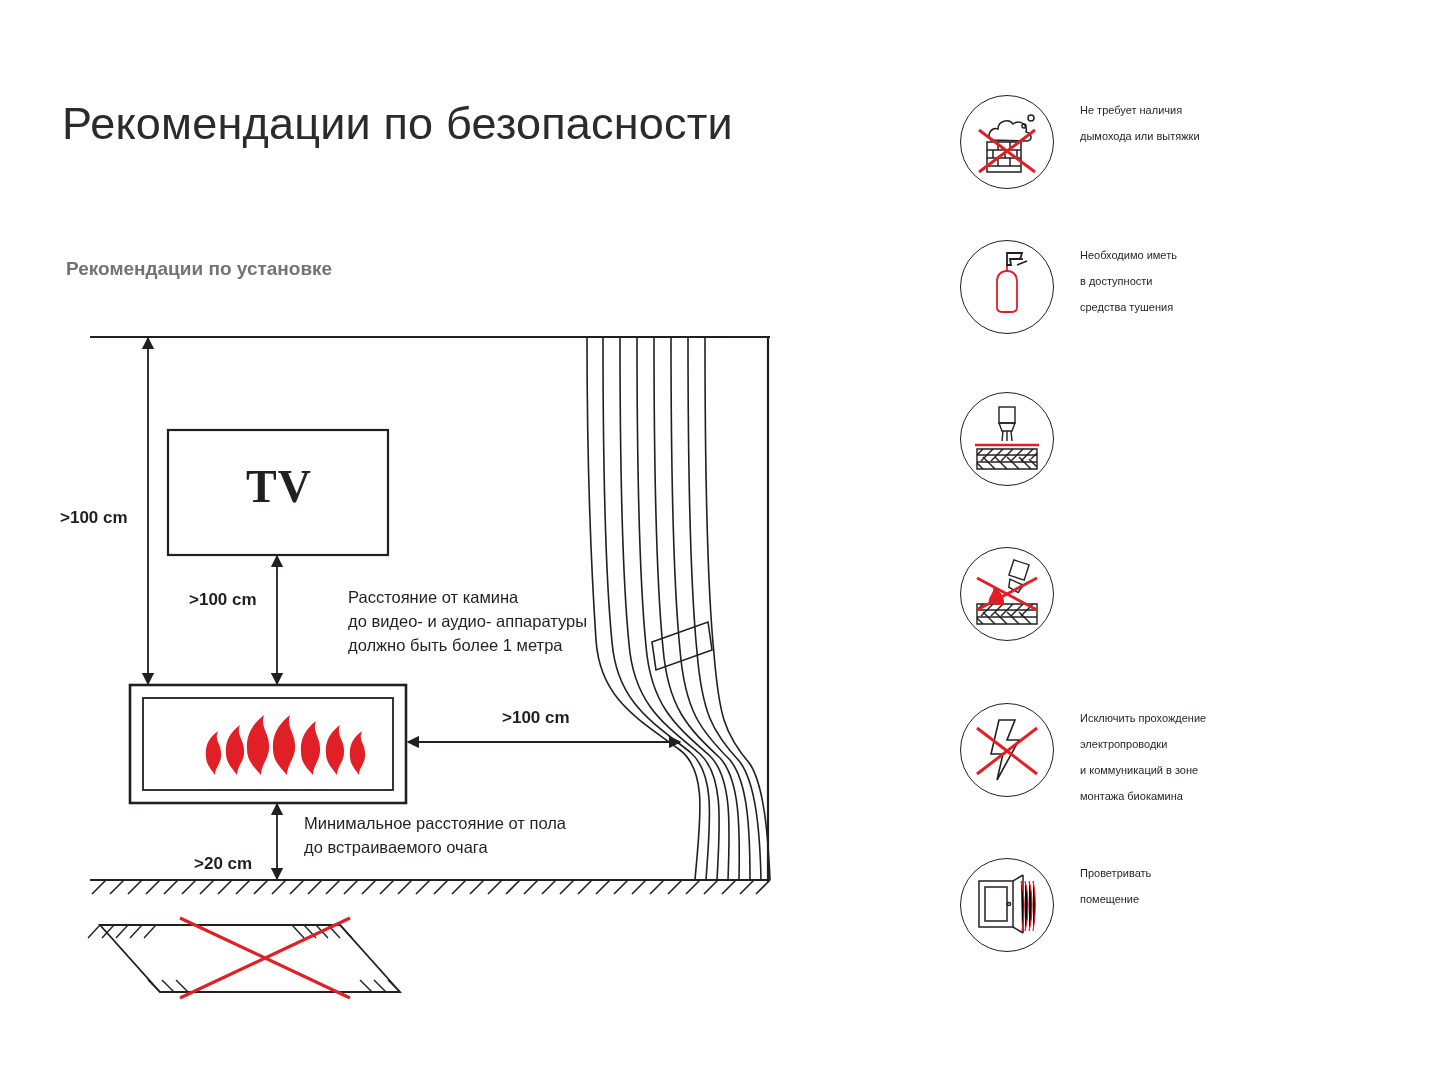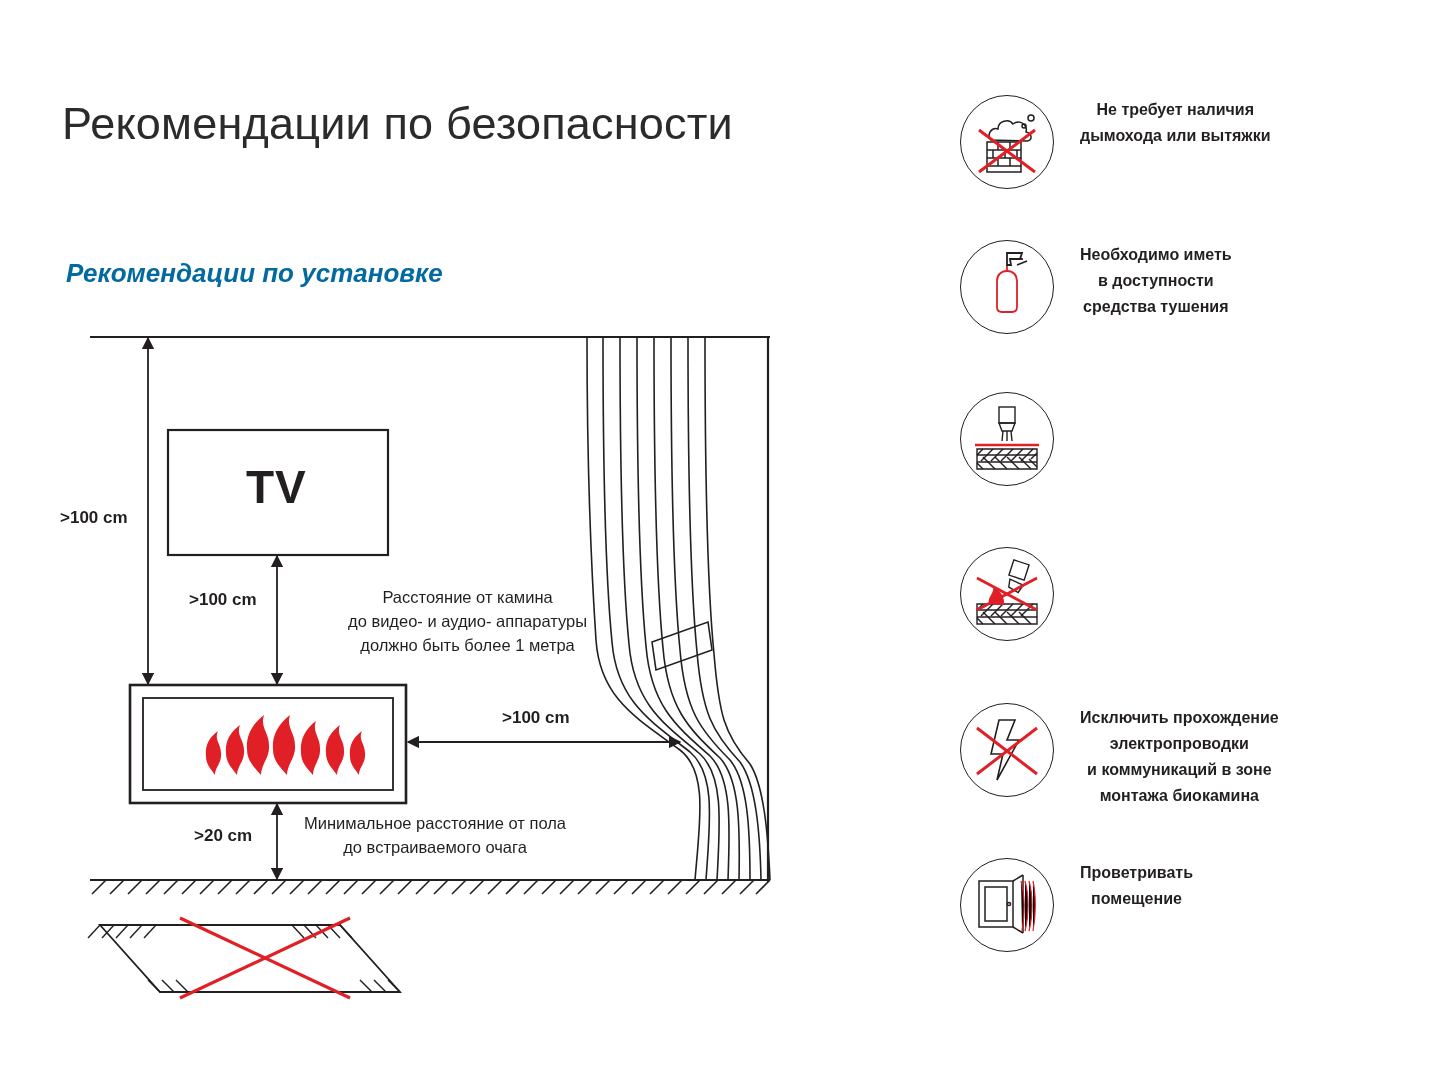--- a/index.html
+++ b/index.html
@@ -1,58 +1,58 @@
 <!DOCTYPE html>
 <html><head>
 <meta charset="utf-8">
 <style>
   html,body{margin:0;padding:0;}
   body{
     width:1440px;height:1080px;background:#ffffff;
     font-family:"Liberation Sans", sans-serif;
     color:#231f20;overflow:hidden;position:relative;
   }
-  .page{position:relative;width:1440px;height:1080px;text-align:center;}
+  .page{position:relative;width:1440px;height:1080px;}
 
   
   .main-title{
     position:absolute;left:62px;top:98px;
     font-size:45px;font-weight:400;color:#2b2b2b;letter-spacing:.2px;
     white-space:nowrap;
   }
   .sub-title{
     position:absolute;left:66px;top:258px;
-    font-size:26px;font-weight:700;color:#0369a1;white-space:nowrap;font-style:italic;
+    font-size:19px;font-weight:700;color:#737373;white-space:nowrap;
   }
 
   
   .diagram{position:absolute;left:40px;top:320px;width:820px;height:700px;}
   .diagram svg{display:block;}
 
   .dim-label{
     position:absolute;font-size:17px;font-weight:700;color:#231f20;white-space:nowrap;
   }
   .note{
     position:absolute;font-size:16.5px;font-weight:400;color:#231f20;line-height:24px;
     white-space:pre-line;
   }
   .tv-label{
-    position:absolute;font-size:46px;font-weight:700;color:#231f20;letter-spacing:1px;
+    position:absolute;font-size:46px;font-weight:700;color:#231f20;letter-spacing:1px;font-family:Liberation Serif, serif;
   }
 
   
   .icons{position:absolute;left:960px;top:95px;width:460px;}
   .icon-row{position:absolute;display:flex;align-items:flex-start;}
   .icon-circle{
     width:92px;height:92px;border-radius:50%;border:1.6px solid #231f20;
     position:relative;flex:0 0 auto;background:#fff;
   }
   .icon-circle svg{position:absolute;left:0;top:0;}
   .icon-text{
-    margin-left:26px;font-size:16px;font-weight:700;color:#231f20;
+    margin-left:26px;font-size:11px;font-weight:400;color:#231f20;
     line-height:26px;white-space:pre-line;padding-top:2px;
   }
 </style>
 </head>
 <body>
 
 <div class="page">
 
   <div class="main-title">Рекомендации по безопасности</div>
   <div class="sub-title">Рекомендации по установке</div>
@@ -185,21 +185,21 @@
     </svg>
 
     <div class="tv-label" style="left:206px;top:140px;">TV</div>
 
     <div class="dim-label" style="left:16px;top:186px;background:#fff;padding:2px 4px;">&gt;100 cm</div>
 
     <div class="dim-label" style="left:145px;top:268px;background:#fff;padding:2px 4px;">&gt;100 cm</div>
 
     <div class="dim-label" style="left:458px;top:386px;background:#fff;padding:2px 4px;">&gt;100 cm</div>
 
-    <div class="dim-label" style="left:150px;top:504px;background:#fff;padding:2px 4px;">&gt;20 cm</div>
+    <div class="dim-label" style="left:150px;top:532px;background:#fff;padding:2px 4px;">&gt;20 cm</div>
 
     <div class="note" style="left:264px;top:265px;margin-left:44px;">Расстояние от камина
 до видео- и аудио- аппаратуры
 должно быть более 1 метра</div>
 
     <div class="note" style="left:264px;top:491px;">Минимальное расстояние от пола
 до встраиваемого очага</div>
   </div>
 
   <div class="icons">

